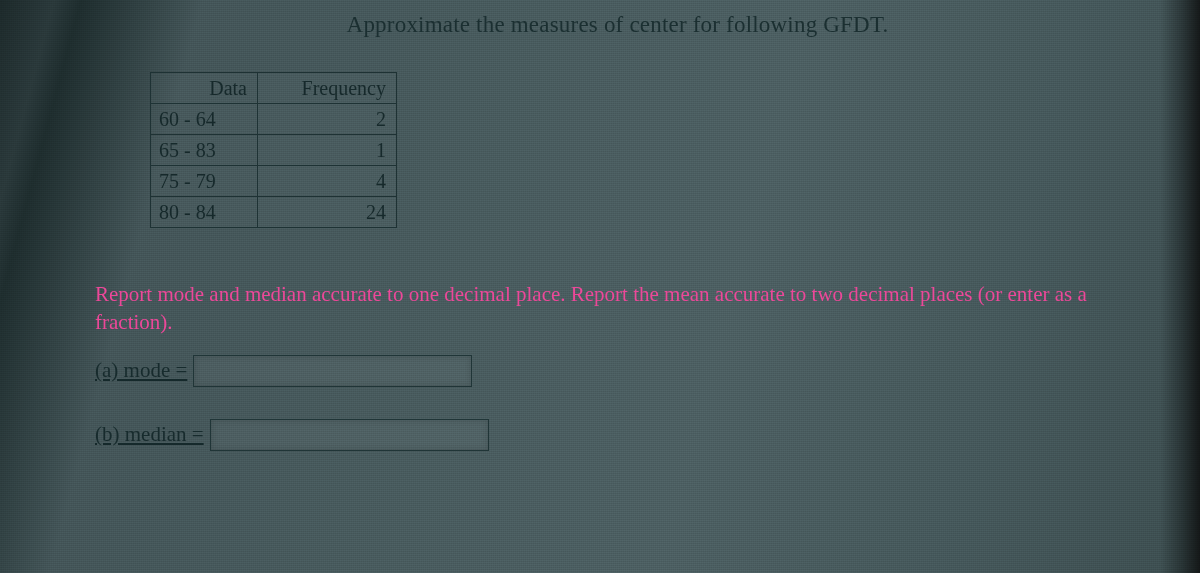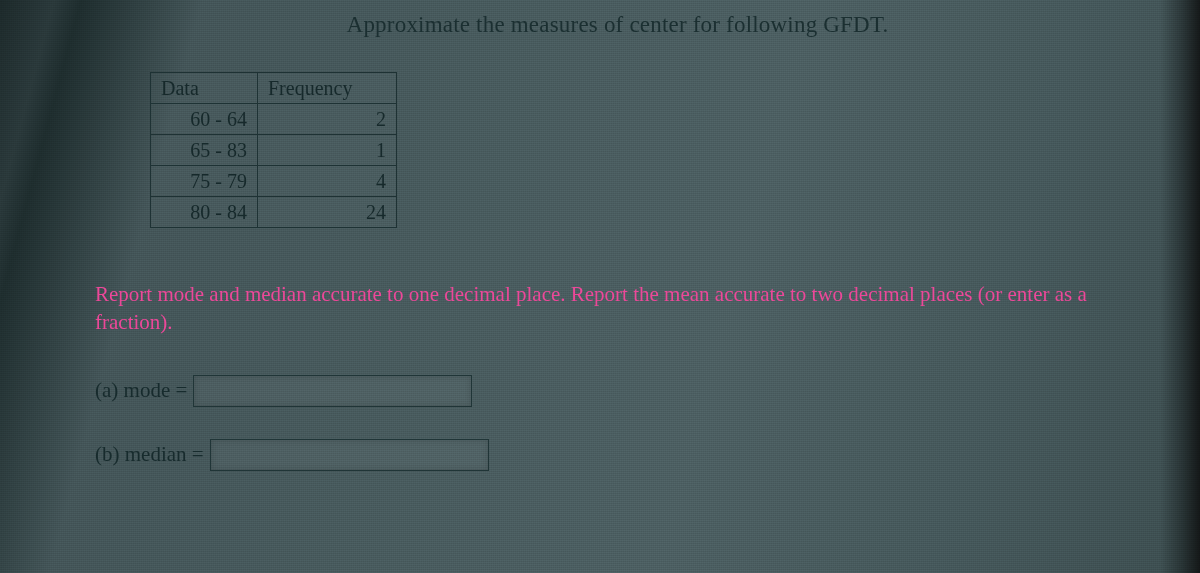--- a/index.html
+++ b/index.html
@@ -80,37 +80,38 @@
     border: 1px solid #1e3234;
     font-size: 20px;
     padding: 3px 10px;
     height: 24px;
     box-sizing: content-box;
     color: #16292b;
     background: rgba(255,255,255,0.02);
   }
   table.gfdt th {
     font-weight: normal;
-    text-align: left;
+    text-align: right;
   }
   table.gfdt th.data-h { width: 86px; }
   table.gfdt th.freq-h { width: 118px; }
-  table.gfdt td.data-c { text-align: right; padding-left: 8px; }
+  table.gfdt td.data-c { text-align: left; padding-left: 8px; }
   table.gfdt td.freq-c { text-align: right; padding-right: 10px; }
 
   .instructions {
     margin-top: 52px;
     font-size: 21px;
     line-height: 1.35;
     color: #ec4899;
     max-width: 1000px;
   }
 
   .answers {
-    margin-top: 38px;
+    margin-top: 18px;
+    text-decoration: underline;
   }
   .answer-row {
     display: flex;
     align-items: center;
     margin-bottom: 32px;
     font-size: 21px;
     color: #172b2d;
   }
   .answer-row .label { white-space: pre; }
   .answer-row input[type="text"] {

